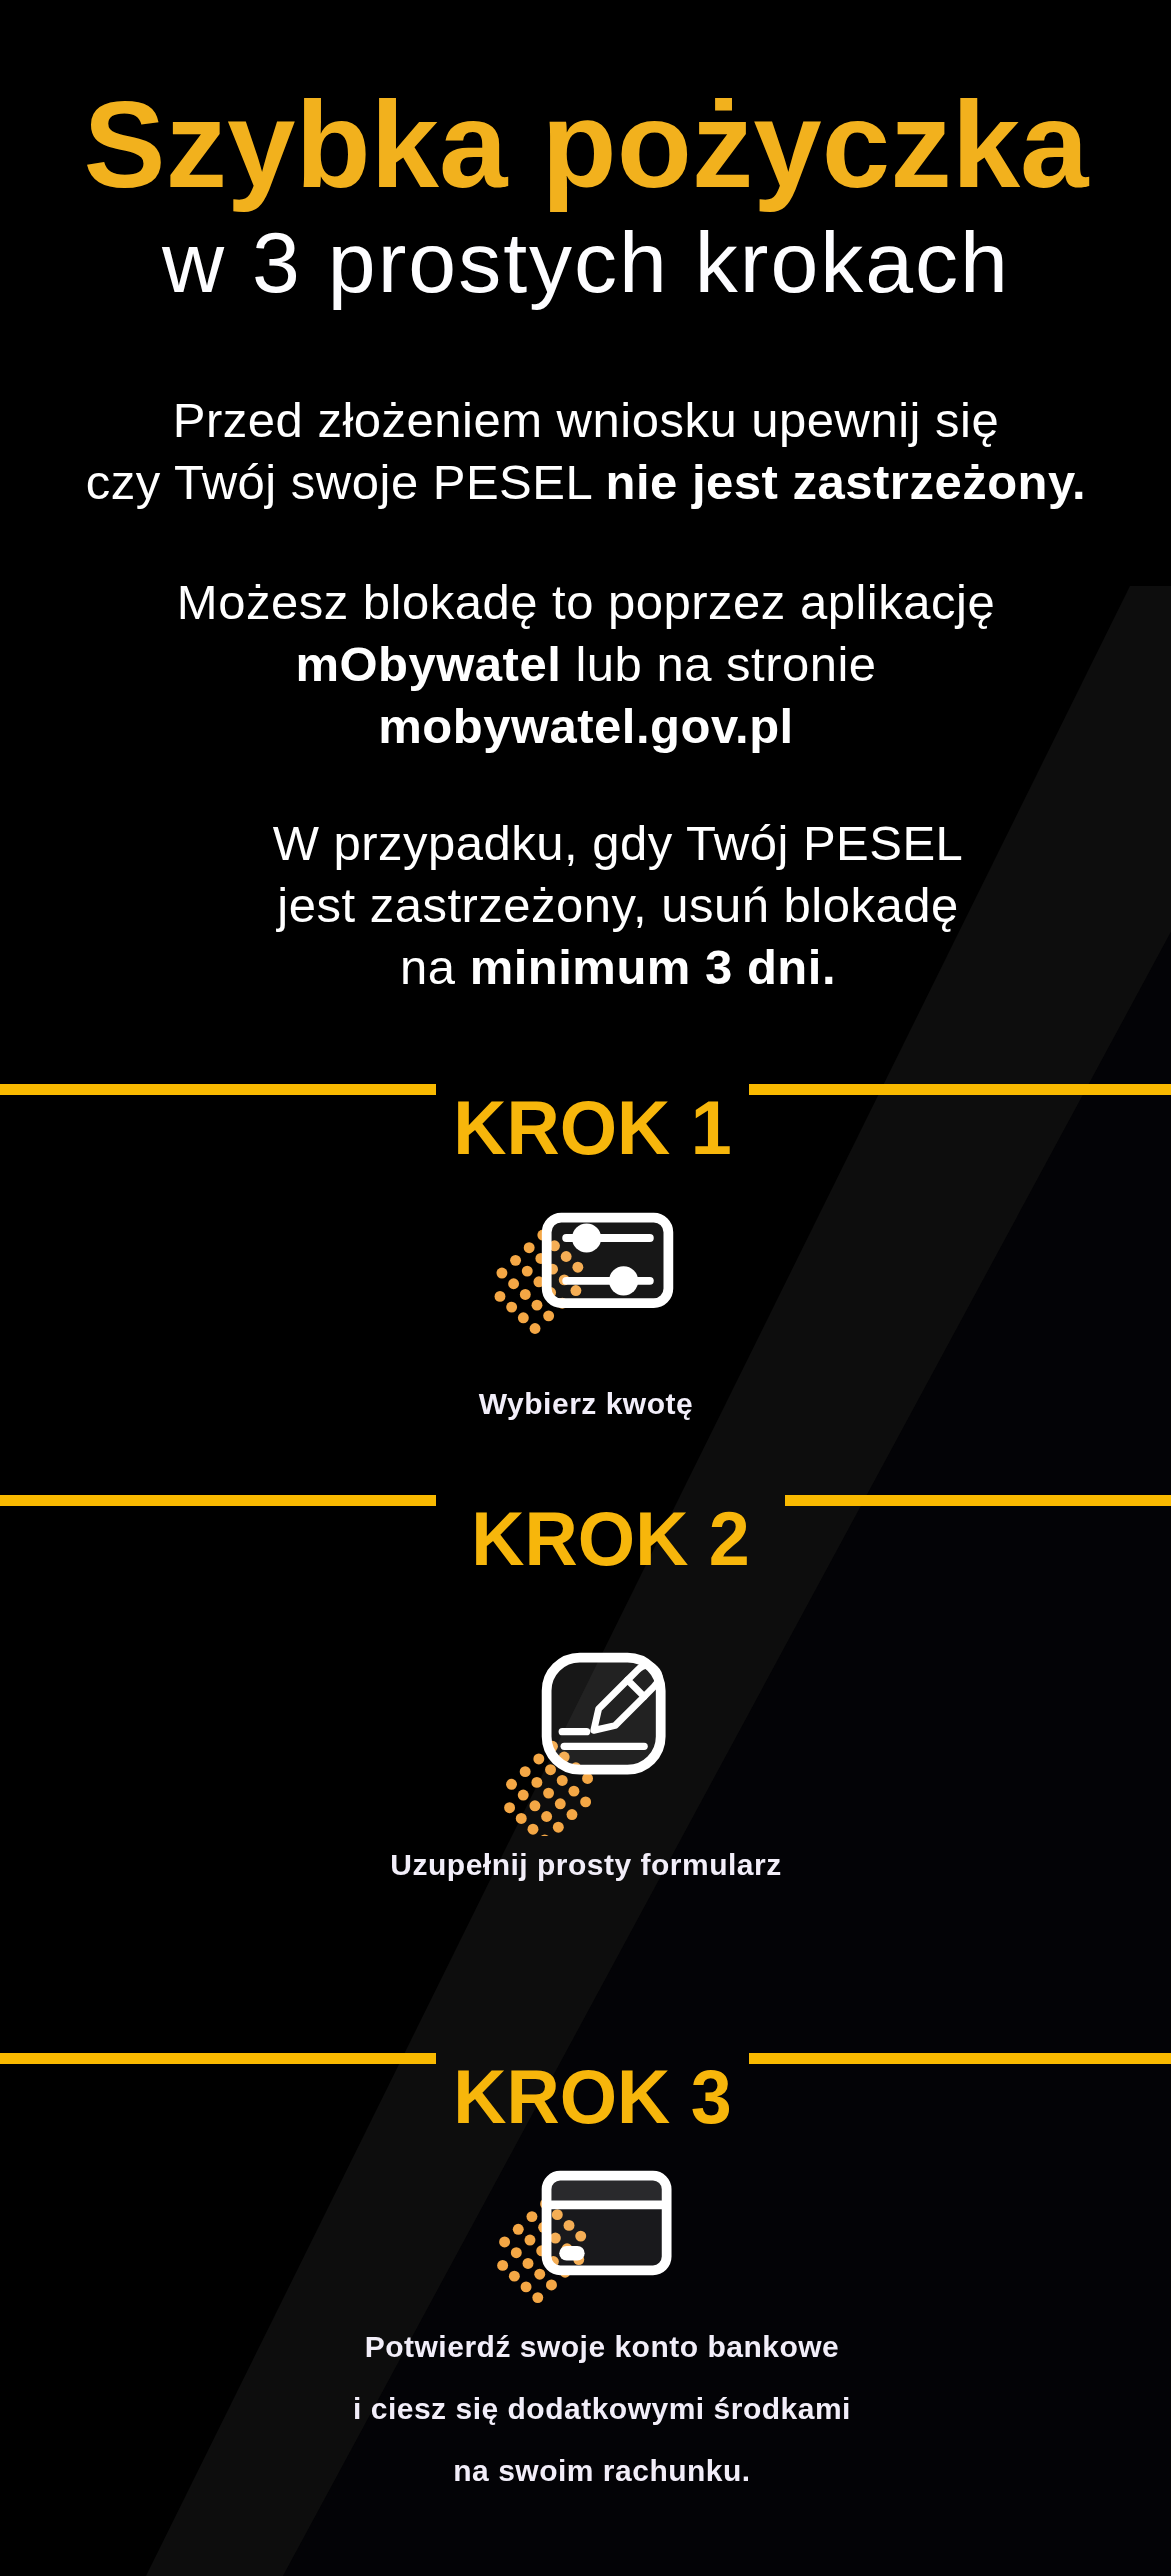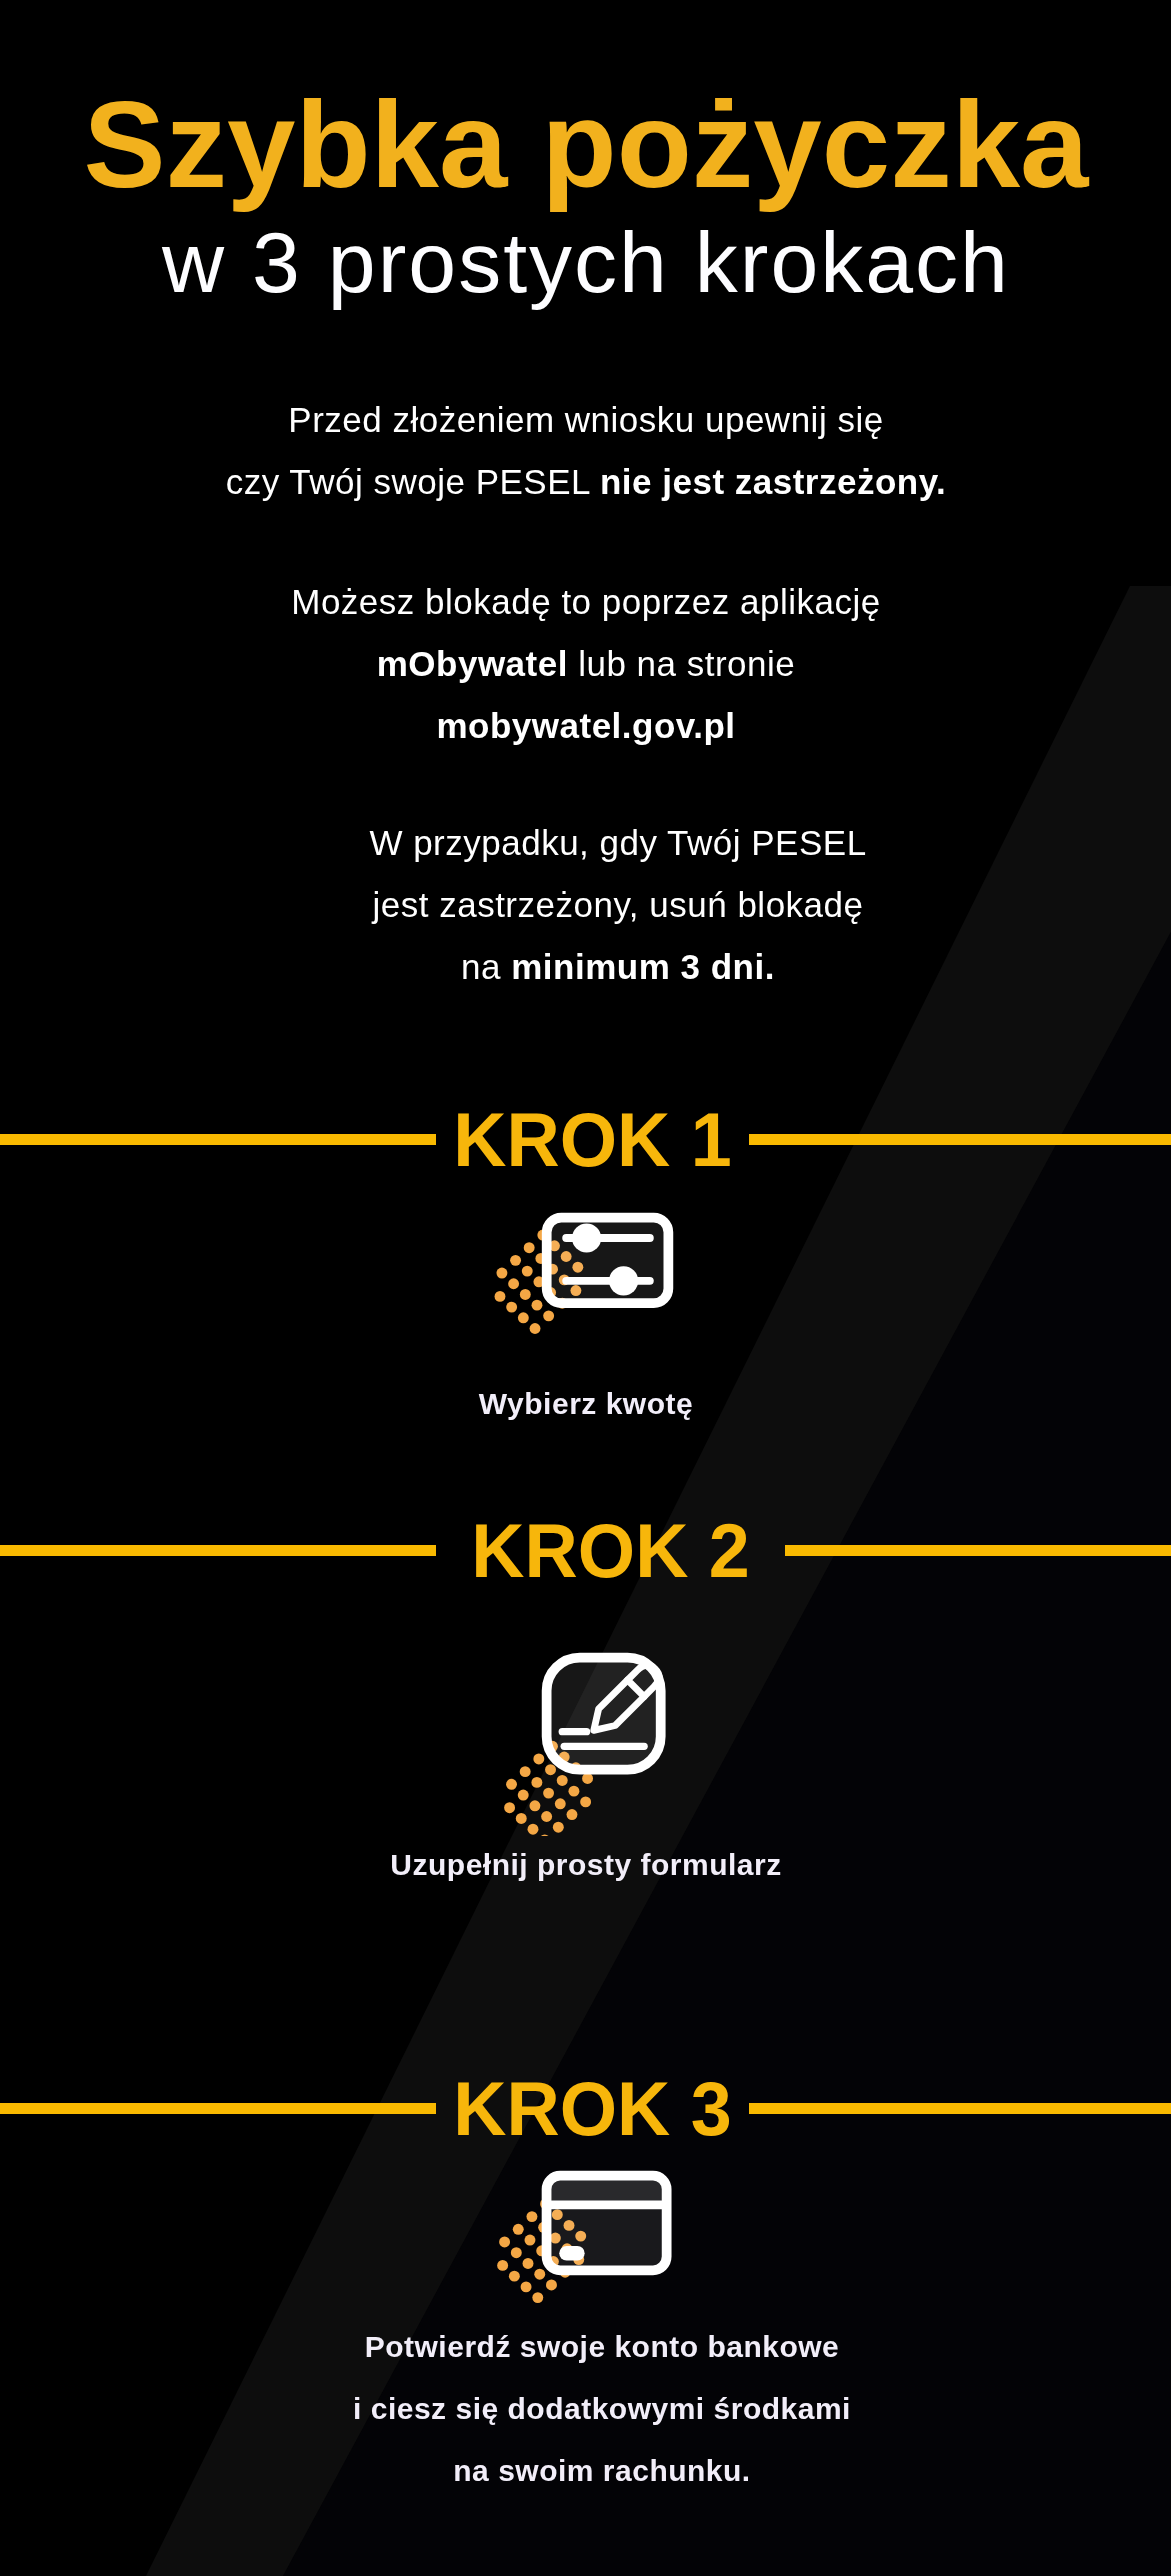--- a/index.html
+++ b/index.html
@@ -27,31 +27,31 @@
     color:#F2B11D;letter-spacing:0;line-height:1.05;
     white-space:nowrap;
   }
   .subtitle{
     top:213px;
     font-size:86px;font-weight:300;
     color:#FDFDFF;letter-spacing:2px;
     white-space:nowrap;
   }
   .para{
-    color:#FFFFFF;font-size:35px;font-weight:300;
+    color:#FFFFFF;font-size:49px;font-weight:300;
     line-height:62px;letter-spacing:0.5px;
   }
   .para .line{white-space:nowrap;}
   .para .b,.caption .b{font-weight:bold;}
   .para1{top:389px;}
   .para2{top:571px;}
   .para3{top:812px;padding-left:32px;}
   .krok-row{
     position:absolute;left:0;width:1172px;height:111px;
-    display:flex;align-items:center;
+    display:flex;align-items:flex-start;
   }
   .krok1{top:1084px;}
   .krok2{top:1495px;gap:31px;}
   .krok3{top:2053px;}
   .rule{height:10.7px;background:#F9B900;flex:none;}
   .rule-left{width:436px;}
   .rule-right{width:423px;}
   .krok-label{
     flex:1;text-align:center;
     font-size:76px;font-weight:bold;color:#F7B60B;

